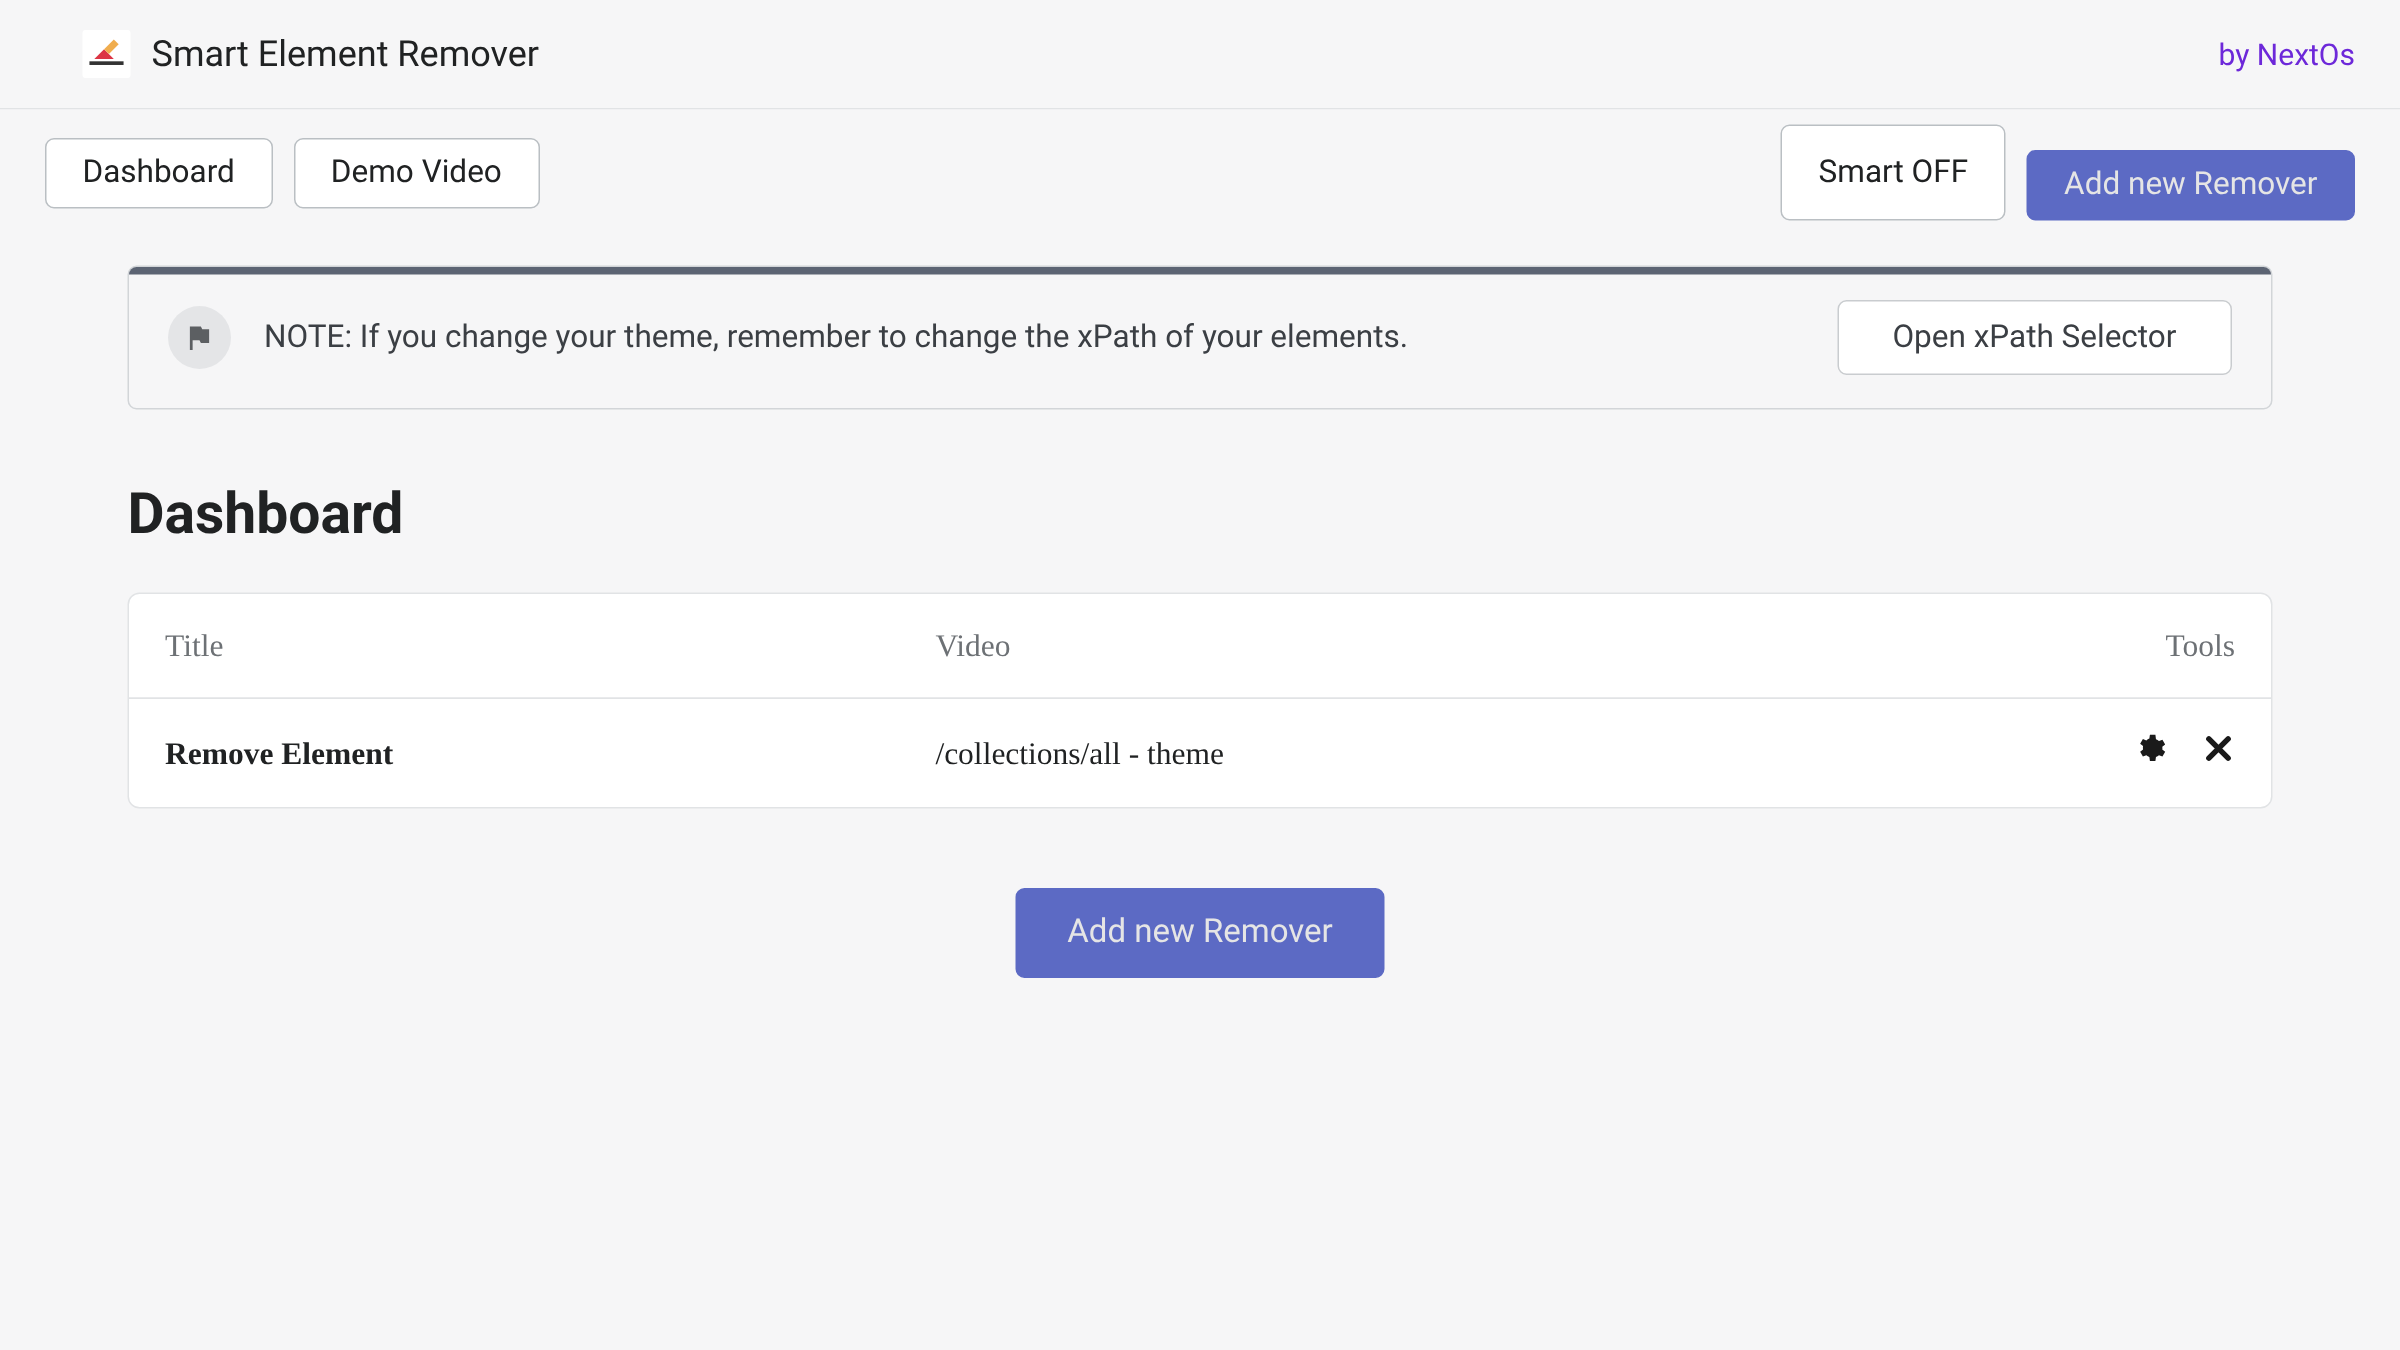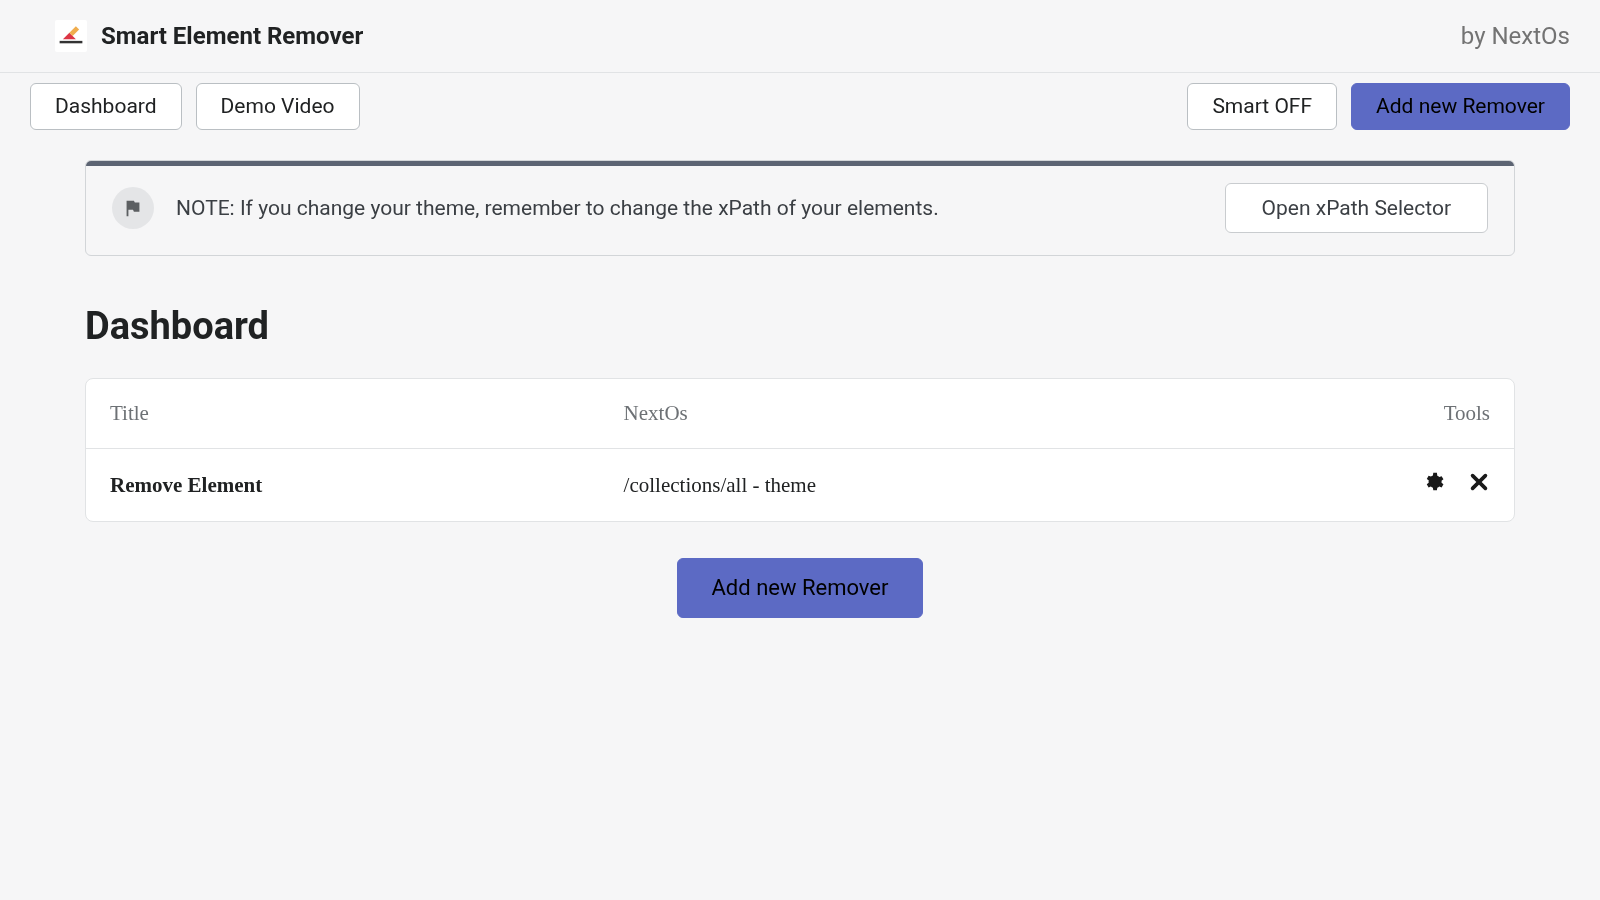--- a/index.html
+++ b/index.html
@@ -27,26 +27,26 @@
       background: #fff;
       border-radius: 2px;
       display: flex;
       align-items: center;
       justify-content: center;
       position: relative;
     }
     .app-icon svg { width: 26px; height: 26px; }
     .app-title {
       font-size: 24px;
-      font-weight: 700;
+      font-weight: 400;
       color: #202223;
     }
     .header-right {
-      font-size: 24px;
-      color: #737373;
+      font-size: 20px;
+      color: #6d28d9;
       text-align: right;
     }
     .toolbar {
       display: flex;
       align-items: center;
       justify-content: space-between;
       padding: 10px 30px 18px 30px;
       background: #f6f6f7;
     }
     .toolbar-left, .toolbar-right {
@@ -61,22 +61,23 @@
       font-family: inherit;
       line-height: 1;
     }
     .btn-white {
       background: #fff;
       color: #202223;
       border: 1px solid #babfc3;
     }
     .btn-primary {
       background: #5c6ac4;
-      color: #000000;
+      color: #e5e5e5;
       border: 1px solid #5c6ac4;
+      margin-top: 17px;
     }
     .main {
       padding: 0 85px 40px 85px;
     }
     .note-card {
       background: #f6f6f7;
       border: 1px solid #d2d5d8;
       border-radius: 6px;
       margin-top: 12px;
       display: flex;
@@ -212,21 +213,21 @@
     <button class="note-btn">Open xPath Selector</button>
   </div>
 
   <h1 class="page-title">Dashboard</h1>
 
   <div class="table-card">
     <table class="table">
       <thead>
         <tr>
           <th>Title</th>
-          <th>NextOs</th>
+          <th>Video</th>
           <th>Tools</th>
         </tr>
       </thead>
       <tbody>
         <tr>
           <td class="title-cell">Remove Element</td>
           <td>/collections/all - theme</td>
           <td class="tools-cell">
             <span class="tool-icons">
               <span class="tool-icon">

